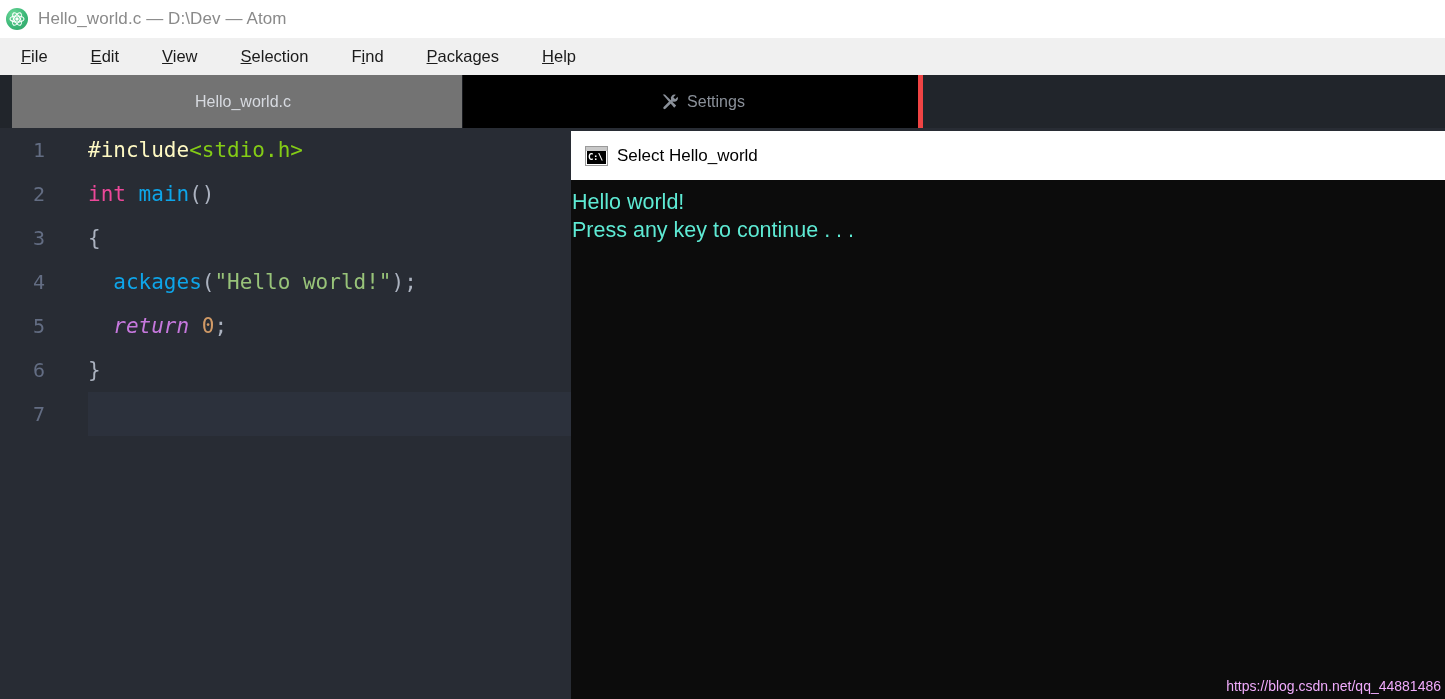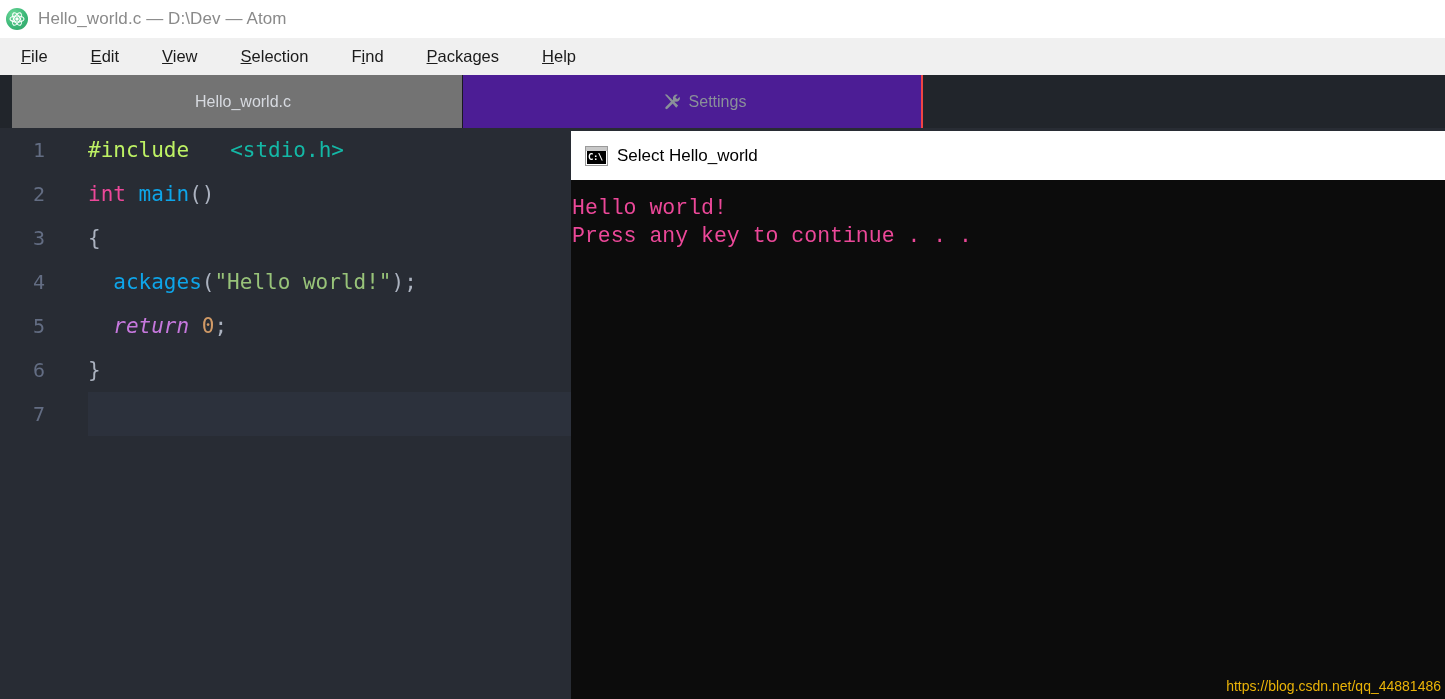--- a/index.html
+++ b/index.html
@@ -70,24 +70,24 @@
     cursor: default;
   }
   .tab.active {
     left: 0; width: 462px;
     background: #737373;
     color: #d7dae0;
     margin-left: 12px;
   }
   .tab.inactive {
     left: 462px; width: 461px;
-    background: #4c1d95;
+    background: #000000;
     color: #8a9099;
     border-left: 1px solid #181a1f;
-    border-right: 2px solid #ef4444;
+    border-right: 5px solid #ef4444;
     padding-left: 24px;
   }
   .tabbar-rest {
     position: absolute; left: 924px; top: 0;
     width: 521px; height: 53px;
     background: #21252b;
   }
   .tab-icon { margin-right: 8px; display: flex; align-items: center; }
 
   
@@ -120,22 +120,22 @@
     font-size: 20px;
     z-index: 1;
   }
   .code-text {
     position: relative;
     padding-left: 30px;
     white-space: pre;
     color: #abb2bf;
     z-index: 1;
   }
-  .tk-preproc { color: #bef264; }
-  .tk-header  { color: #14b8a6; margin-left: 41px; }
+  .tk-preproc { color: #fef9c3; }
+  .tk-header  { color: #84cc16; }
   .tk-type    { color: #ec4899; }
   .tk-func    { color: #0ea5e9; }
   .tk-punct   { color: #abb2bf; }
   .tk-string  { color: #98c379; }
   .tk-keyword { color: #c678dd; font-style: italic; }
   .tk-number  { color: #d19a66; }
 
   
   .console {
     position: absolute; left: 571px; top: 131px;
@@ -174,33 +174,33 @@
     letter-spacing: -.5px;
     text-align: left;
     padding-left: 1px;
   }
   .console-title-text {
     font-size: 17px;
     color: #000000;
     white-space: nowrap;
   }
   .console-body {
-    padding: 14px 0 0 1px;
-    font-family: Liberation Mono, monospace;
+    padding: 8px 0 0 1px;
+    font-family: Liberation Sans, sans-serif;
     font-size: 21.5px;
     line-height: 28px;
-    color: #ec4899;
+    color: #5eead4;
     white-space: pre;
   }
 
   
   .watermark {
     position: absolute; right: 4px; bottom: 5px;
     font-size: 14px;
-    color: #eab308;
+    color: #f0abfc;
     white-space: nowrap;
     z-index: 5;
   }
 </style>
 </head>
 <body>
 
 <div id="app">
 
   <div class="titlebar">

